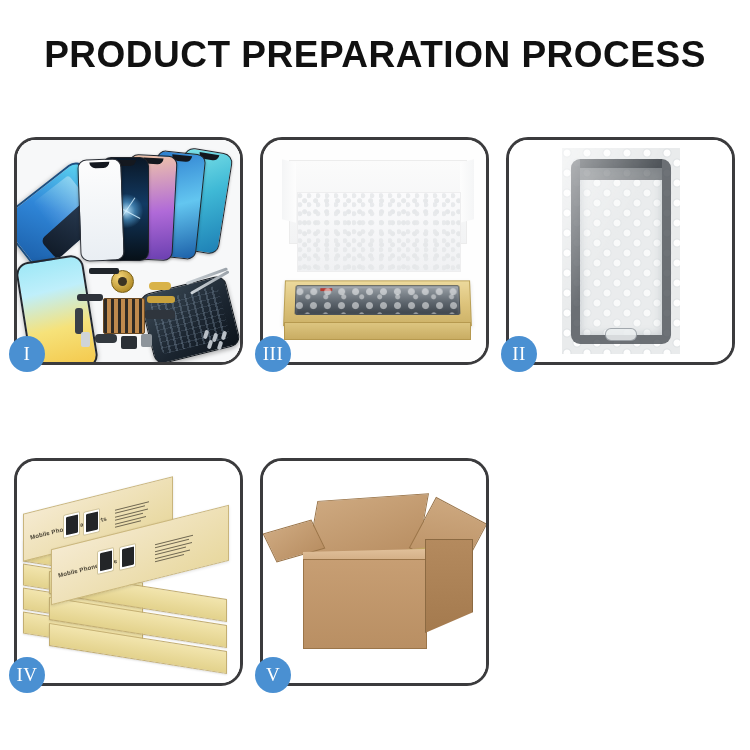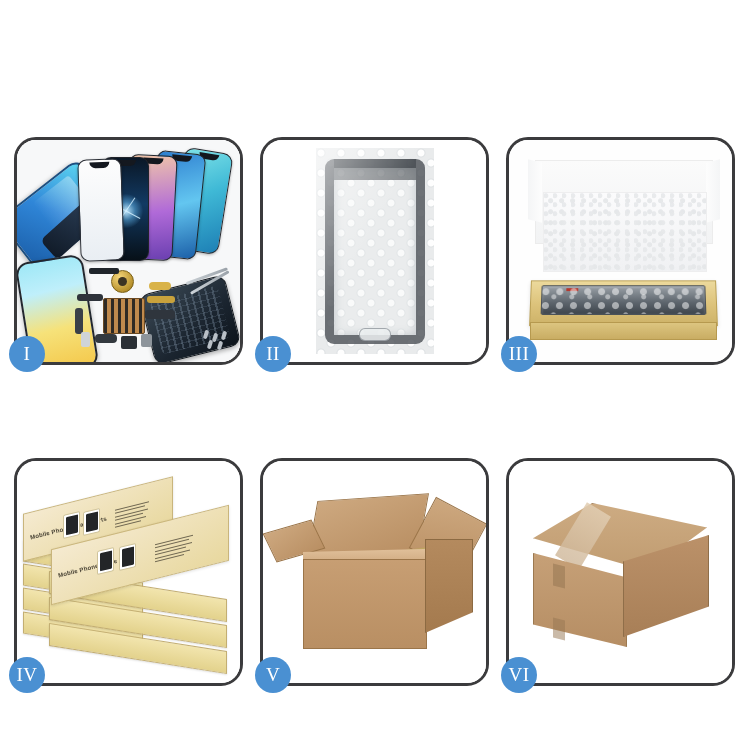--- a/index.html
+++ b/index.html
@@ -386,20 +386,21 @@
   }
   .c6-seam2 {
     position:absolute; left:44px; top:158px; width:12px; height:20px;
     background:rgba(150,118,82,.5); transform:skewY(14deg);
   }
 </style>
 </head>
 <body>
 
 <div class="header">
+  <h1 class="title">PRODUCT PREPARATION PROCESS</h1>
 </div>
 
 <div class="grid">
 
   <div class="panel">
     <div class="panel-inner">
       <div class="scene">
         <div class="p1-bg"></div>
 
         <div class="tilt-screen">
@@ -451,45 +452,45 @@
             <i style="left:18px;top:1px"></i>
           <i style="left:4px;top:10px"></i>
             <i style="left:14px;top:11px"></i>
         </div>
       </div>
     </div>
     <div class="badge">I</div>
   </div>
 
   <div class="panel">
+    <div class="panel-inner p3">
+      <div class="p3-lid"></div>
+      <div class="p3-foam"></div>
+      <div class="p3-tray">
+        <div class="p3-prod">
+          <span class="p3-red"></span>
+        </div>
+      </div>
+      <div class="p3-front"></div>
+    </div>
+    <div class="badge">III</div>
+  </div>
+
+  <div class="panel">
     <div class="panel-inner">
       <div class="p2-wrap">
         <div class="bubbles"></div>
         <div class="p2-screen">
           <span class="p2-top"></span>
           <span class="p2-home"></span>
         </div>
         <div class="p2-gloss"></div>
       </div>
     </div>
     <div class="badge">II</div>
-  </div>
-
-  <div class="panel">
-    <div class="panel-inner p3">
-      <div class="p3-lid"></div>
-      <div class="p3-foam"></div>
-      <div class="p3-tray">
-        <div class="p3-prod">
-          <span class="p3-red"></span>
-        </div>
-      </div>
-      <div class="p3-front"></div>
-    </div>
-    <div class="badge">III</div>
   </div>
 
   <div class="panel">
     <div class="panel-inner p4">
       <div class="stack">
 
         <div class="sbox" style="left:0px;  top:66px;  width:118px; height:20px; transform:skewY(9deg);"></div>
         <div class="sbox" style="left:0px;  top:90px;  width:118px; height:20px; transform:skewY(9deg);"></div>
         <div class="sbox" style="left:0px;  top:114px; width:118px; height:20px; transform:skewY(9deg);"></div>
         <div class="sbox" style="left:0px;  top:138px; width:118px; height:20px; transform:skewY(9deg);"></div>
@@ -552,25 +553,14 @@
           <i style="left:91px"></i>
           <i style="left:104px"></i>
       </div>
       <div class="carton-rim"></div>
       <div class="carton-body"></div>
       <div class="carton-side"></div>
     </div>
     <div class="badge">V</div>
   </div>
 
-  <div class="panel">
-    <div class="panel-inner p6">
-      <div class="c6-top"></div>
-      <div class="c6-tape"></div>
-      <div class="c6-front"></div>
-      <div class="c6-side"></div>
-      <div class="c6-seam"></div>
-      <div class="c6-seam2"></div>
-    </div>
-    <div class="badge">VI</div>
-  </div>
 
 </div>
 
 </body></html>

